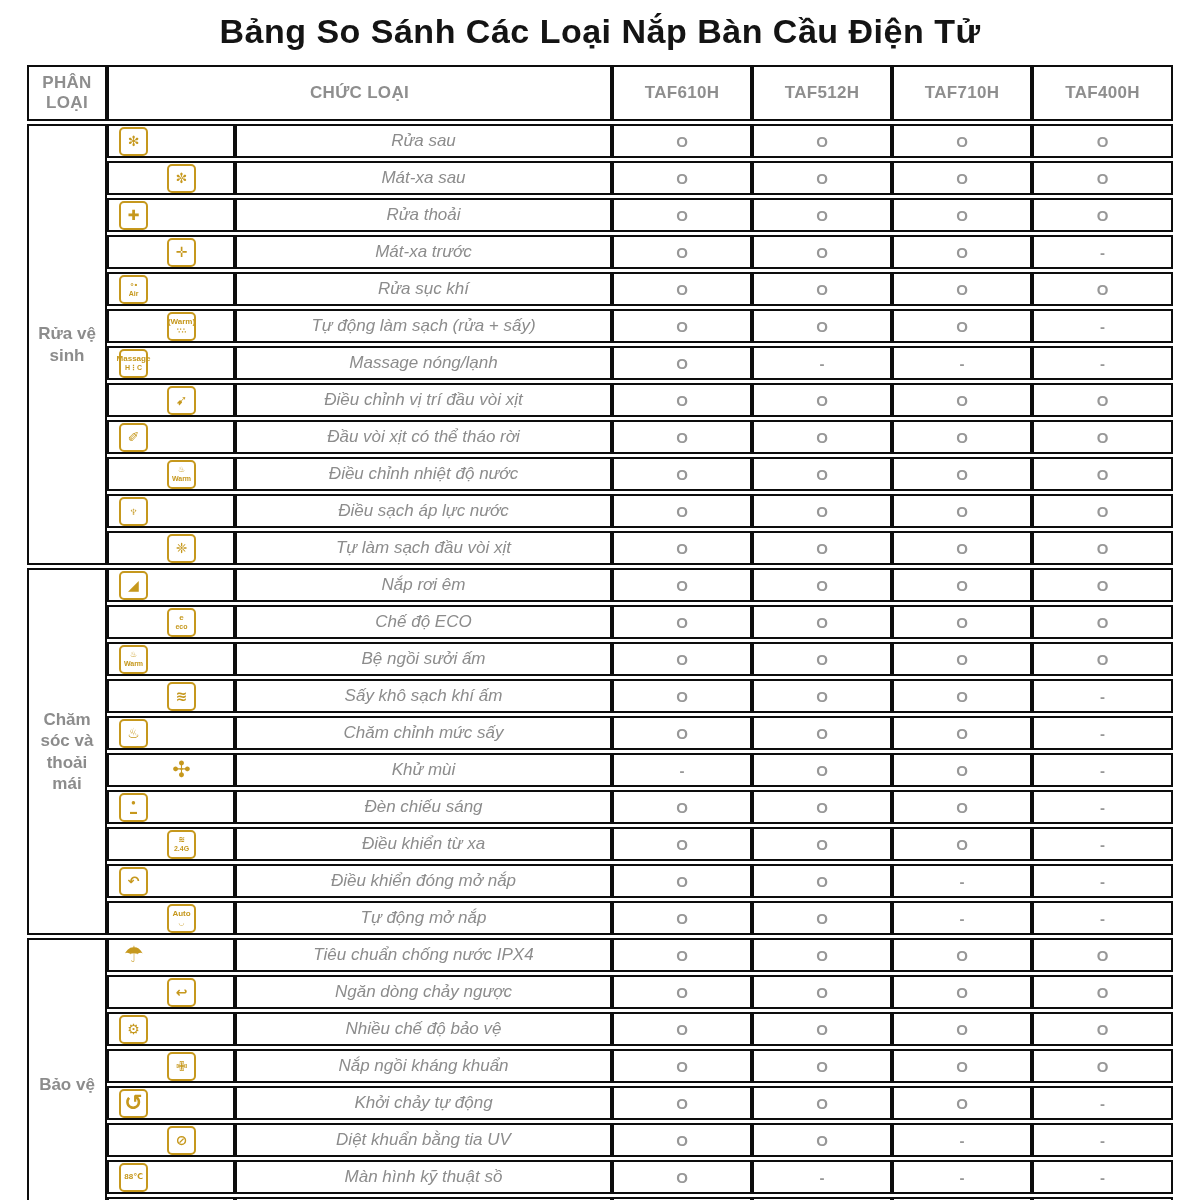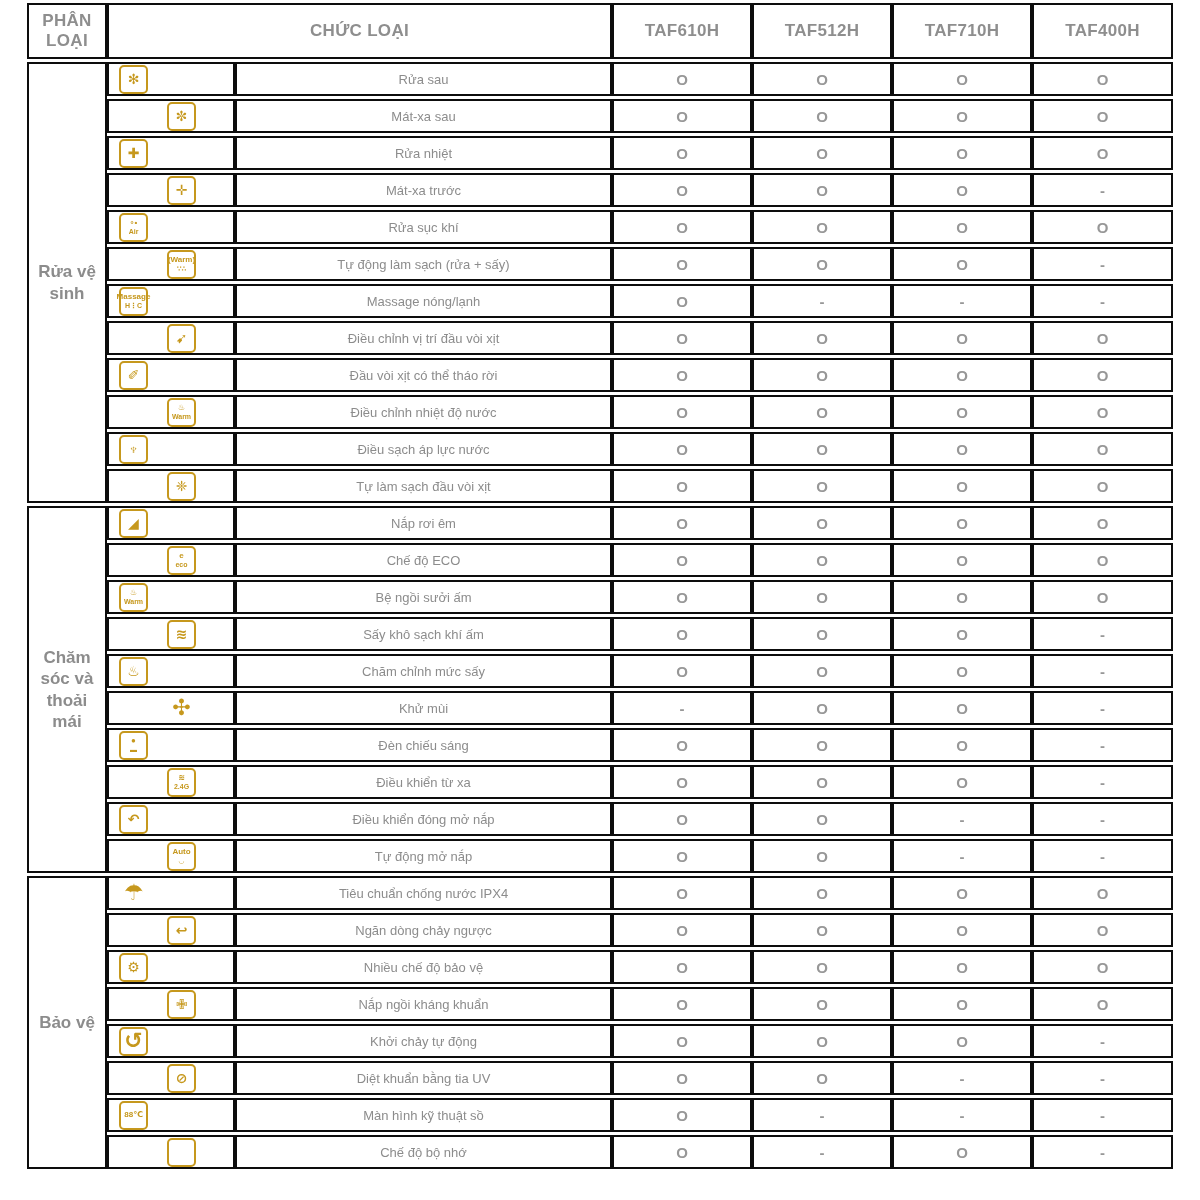--- a/index.html
+++ b/index.html
@@ -7,36 +7,37 @@
   .page{width:1200px;height:1200px;}
   .title{height:62px;display:flex;align-items:center;justify-content:center;
          font-size:34px;font-weight:600;color:#141414;letter-spacing:.5px;}
   table{margin:0 auto;border-collapse:separate;border-spacing:0 3px;table-layout:fixed;width:1146px;}
   td,th{border:2px solid #0d0d0d;background:#ffffff;overflow:hidden;}
   th{height:50px;font-size:17px;font-weight:bold;color:#8e8e8e;text-align:center;letter-spacing:.3px;}
   td{height:28px;}
   td.cat{font-size:17px;font-weight:bold;color:#8c8c8c;text-align:center;vertical-align:middle;
          line-height:1.25;padding:2px;}
   td.icell{vertical-align:middle;padding:0;}
-  td.fn{font-size:13px;color:#8c8c8c;text-align:center;vertical-align:middle;padding:0 4px;white-space:nowrap;}
+  td.fn{font-size:17px;color:#8c8c8c;text-align:center;vertical-align:middle;padding:0 4px;white-space:nowrap;font-style:italic;}
   td.val{font-size:15px;font-weight:800;color:#979797;text-align:center;vertical-align:middle;}
   .ibox{width:29px;height:29px;margin-left:10px;border:2px solid var(--gold);border-radius:5px;
         display:flex;flex-direction:column;align-items:center;justify-content:center;
         color:var(--gold);line-height:1;box-sizing:border-box;}
   .ibox.shift{margin-left:58px;}
   .ibox.nobox{border:none;}
   .l1{font-size:14px;font-weight:bold;}
   .l1.big{font-size:22px;}
   .l1.txt{font-size:8px;font-weight:bold;letter-spacing:0;}
   .l2{font-size:7px;font-weight:bold;margin-top:1px;letter-spacing:0;}
 </style>
 </head>
 <body>
 
 <div class="page">
+  <div class="title">Bảng So Sánh Các Loại Nắp Bàn Cầu Điện Tử</div>
 
   <table>
     <colgroup>
       <col style="width:80px">
         <col style="width:128px">
         <col style="width:377px">
       <col style="width:140px">
         <col style="width:140px">
         <col style="width:140px">
         <col style="width:141px">
@@ -76,21 +77,21 @@
           <td class="val">O</td>
           <td class="val">O</td>
           <td class="val">O</td>
         </tr>
         <tr>
           <td class="icell">
             <div class="ibox">
               <div class="l1">✚</div>
             </div>
           </td>
-          <td class="fn">Rửa nhiệt</td>
+          <td class="fn">Rửa thoải</td>
           <td class="val">O</td>
           <td class="val">O</td>
           <td class="val">O</td>
           <td class="val">O</td>
         </tr>
         <tr>
           <td class="icell">
             <div class="ibox shift">
               <div class="l1">✛</div>
             </div>

